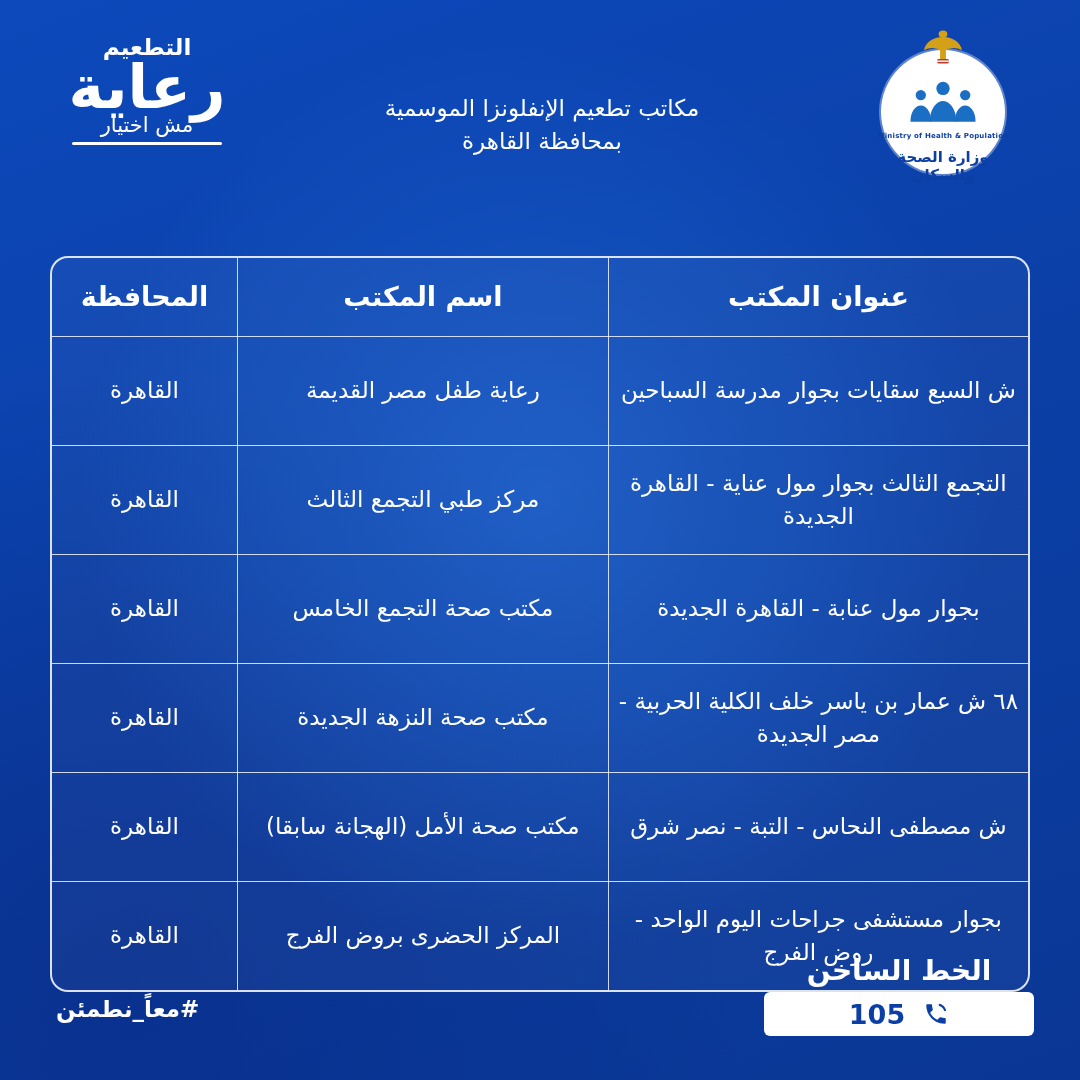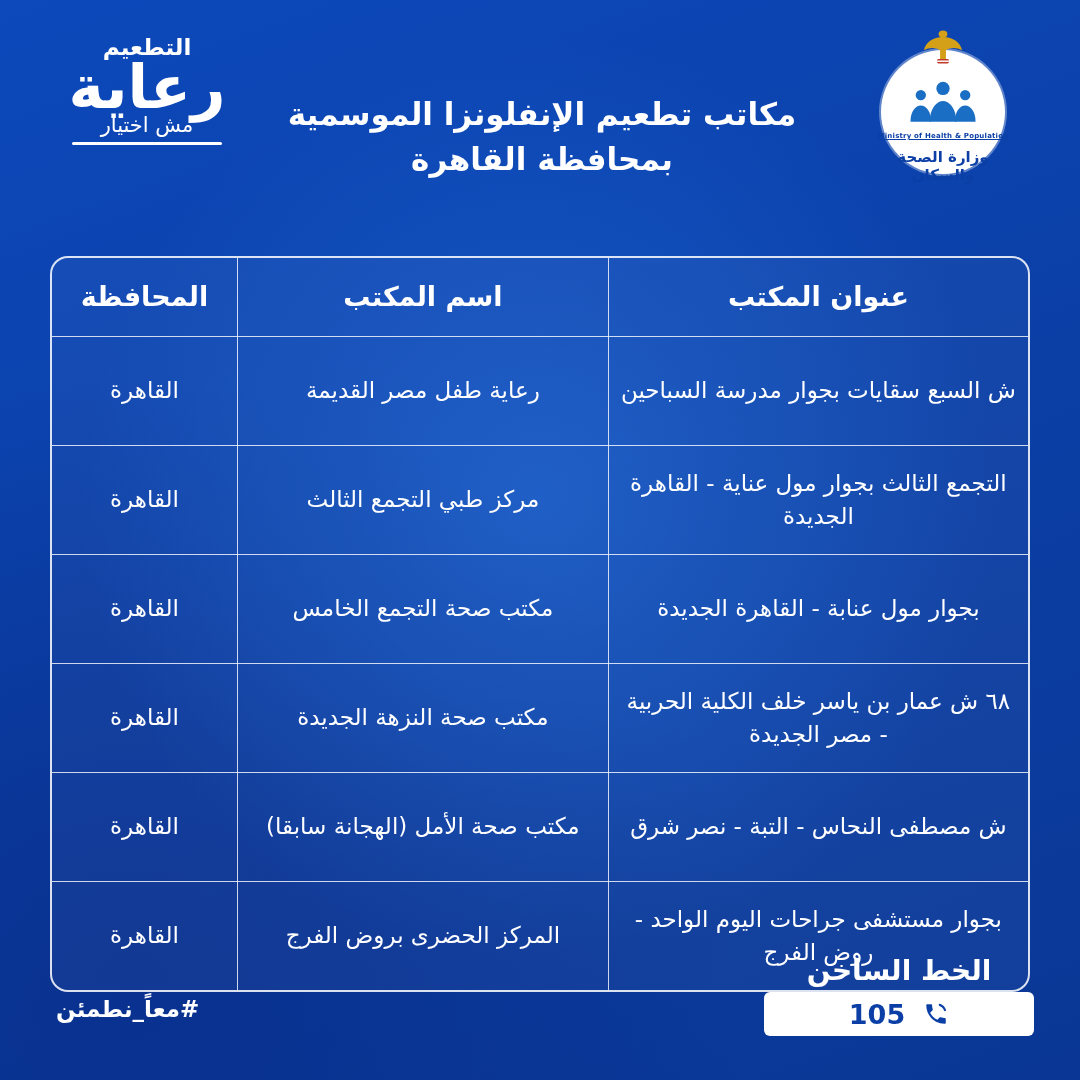--- a/index.html
+++ b/index.html
@@ -79,37 +79,36 @@
     transform: translateX(-50%);
     width: 150px;
     text-align: center;
     color: #0b3fa6;
     font-weight: bold;
   }
   .logo-en {
     top: 104px;
     font-size: 7px;
     letter-spacing: .2px;
-    text-decoration: underline;
   }
   .logo-ar {
     top: 120px;
     font-size: 15px;
   }
 
   .title-block {
     position: absolute;
     top: 92px;
     right: 238px;
     width: 600px;
     text-align: center;
   }
   .title-line {
-    font-size: 31px;
-    font-weight: bold;
+    font-size: 23px;
+    font-weight: normal;
     line-height: 1.45;
     letter-spacing: 0px;
     white-space: nowrap;
   }
 
   .campaign-mark {
     position: absolute;
     top: 36px;
     left: 52px;
     width: 190px;
@@ -152,21 +151,21 @@
   }
   table {
     width: 100%;
     border-collapse: collapse;
     table-layout: fixed;
   }
   th, td {
     text-align: center;
     vertical-align: middle;
     color: #fff;
-    padding: 10px 12px;
+    padding: 10px 4px;
     border-left: 1.5px solid rgba(255,255,255,0.8);
     border-bottom: 1.5px solid rgba(255,255,255,0.8);
     line-height: 1.45;
   }
   th:first-child, td:first-child { border-right: none; }
   th:last-child, td:last-child { border-left: none; }
   tr:last-child td { border-bottom: none; }
   thead th {
     font-size: 27px;
     font-weight: bold;

